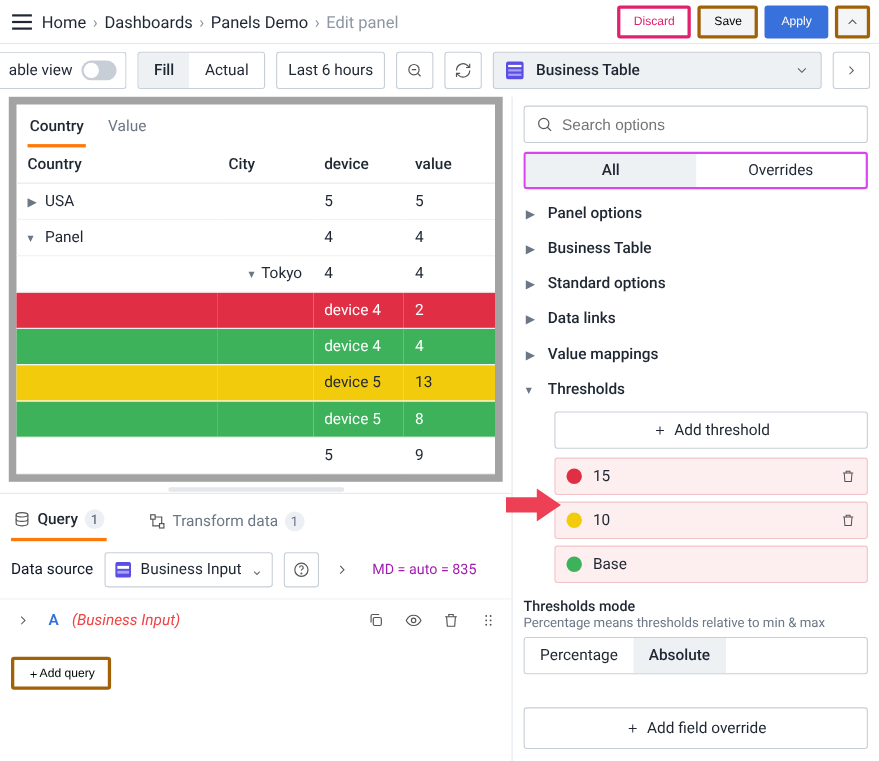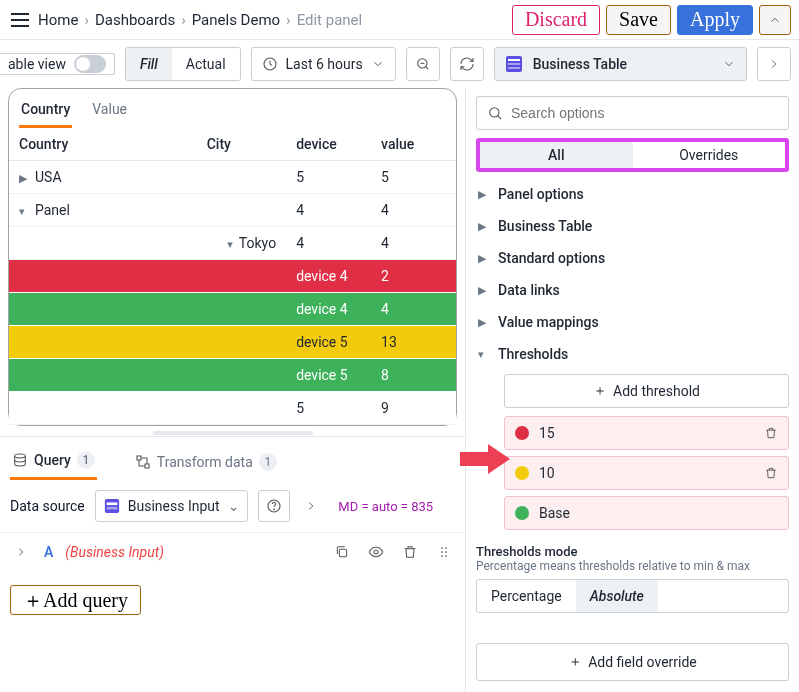--- a/index.html
+++ b/index.html
@@ -6,43 +6,43 @@
   body { font-family: -apple-system, BlinkMacSystemFont, "Segoe UI", Roboto, sans-serif; font-size: 14px; color: #1f2733; background: #fff; width: 799px; height: 692px; overflow: hidden; position: relative; }
   
   
   .header { display:flex; align-items:center; height:40px; padding:0 8px; border-bottom:1px solid #e4e7ec; gap:6px;}
   .menu-icon { width:24px; height:24px; display:flex; flex-direction:column; justify-content:center; gap:4px; cursor:pointer;}
   .menu-icon span { display:block; height:2px; background:#1f2733; width:18px; margin-left:3px;}
   .breadcrumb { display:flex; align-items:center; gap:6px; font-size:15px;}
   .breadcrumb .sep { color:#8e97a3; }
   .breadcrumb .muted { color:#8e97a3; }
   .header-spacer { flex:1; }
-  .btn { display:inline-flex; align-items:center; justify-content:center; height:30px; padding:0 12px; border-radius:3px; border:1px solid #a16207; background:#f3f5f7; cursor:pointer; font-size:20px;font-family:Liberation Serif, serif;}
+  .btn { display:inline-flex; align-items:center; justify-content:center; height:30px; padding:0 12px; border-radius:3px; border:3px solid #a16207; background:#f3f5f7; cursor:pointer; font-size:11px;}
   .btn-discard { border-color:#e0226e; color:#e0226e; background:#fff;}
   .btn-apply { background:#3871dc; border-color:#3871dc; color:#fff; font-weight:500;}
   .btn-chevron { width:32px; padding:0;}
   
   
   .toolbar { display:flex; align-items:center; height:48px; padding:0 8px; gap:10px;}
-  .toolbar .cutgroup { display:flex; align-items:center; border:1px solid #c7ced6; border-radius:3px; height:22px; padding:0 8px; gap:8px; margin-left:-8px; border-left:none; border-top-left-radius:0; border-bottom-left-radius:0;}
+  .toolbar .cutgroup { display:flex; align-items:center; border:1px solid #c7ced6; border-radius:3px; height:34px; padding:0 8px; gap:8px; margin-left:-8px; border-left:none; border-top-left-radius:0; border-bottom-left-radius:0;}
   .toggle { width:32px; height:18px; background:#c7ced6; border-radius:10px; position:relative;}
   .toggle::after { content:""; position:absolute; width:14px; height:14px; background:#fff; border-radius:50%; top:2px; left:2px;}
   .seg { display:flex; border:1px solid #c7ced6; border-radius:3px; height:34px; overflow:hidden;}
   .seg .segbtn { padding:0 14px; display:flex; align-items:center; background:#fff;}
-  .seg .segbtn.active { background:#eef1f4; font-weight:500;font-style:italic;}
-  .timerange { display:flex; align-items:center; gap:8px; border:1px solid #c7ced6; border-radius:3px; height:34px; padding:0 10px;}
+  .seg .segbtn.active { background:#eef1f4; font-weight:500;}
+  .timerange { display:flex; align-items:center; gap:8px; border:1px solid #c7ced6; border-radius:3px; height:34px; padding:0 10px;flex-direction:column;}
   .iconbtn { width:34px; height:34px; display:flex; align-items:center; justify-content:center; border:1px solid #c7ced6; border-radius:3px; background:#fff; cursor:pointer;}
   .vizpicker { flex:1; display:flex; align-items:center; gap:10px;}
   .vizbtn { flex:1; display:flex; align-items:center; gap:10px; height:34px; background:#eef1f4; border:1px solid #c7ced6; border-radius:3px; padding:0 10px; font-weight:500;}
   
   
   .cols { display:flex; height:calc(692px - 40px - 48px);}
   .leftcol { width:465px; display:flex; flex-direction:column; position:relative;}
   .rightcol { flex:1; border-left:1px solid #e4e7ec; display:flex; flex-direction:column; padding:8px 10px 0 10px; overflow:hidden;}
-  .leftcol .panelbox { margin:0 8px; border:1px solid #a3a3a3; border-radius:13px;}
+  .leftcol .panelbox { margin:0 8px; border:7px solid #a3a3a3; border-radius:0;}
   
   .tabs { display:flex; gap:18px; padding:8px 10px 0 10px;}
   .tabs .tab { padding:4px 2px 8px 2px; color:#6b7785; cursor:pointer;}
   .tabs .tab.active { color:#1f2733; border-bottom:3px solid #ff780a; font-weight:500;}
   
   table.data { width:100%; border-collapse:collapse; font-size:14px;}
   table.data th { text-align:left; padding:8px 10px; font-weight:500; border-bottom:1px solid #e4e7ec;}
   table.data td { padding:8px 10px; border-bottom:1px solid #f0f2f5;}
   .expand-caret { display:inline-block; width:10px; margin-right:6px; color:#6b7785; font-size:11px;}
   tr.row-red td { background:#e02f44; color:#fff; border-bottom:1px solid #fff;}
@@ -70,21 +70,21 @@
   .queryrow .dsname { color:#ef4444; font-style:italic; }
   .queryrow .spacer { flex:1;}
   .rowicon { width:22px; height:22px; color:#6b7785; display:flex; align-items:center; justify-content:center; cursor:pointer;}
   
   .addquery { margin:14px 10px; }
   .addquery .btn { background:#fff;}
   
   
   .searchwrap { display:flex; align-items:center; gap:8px; border:1px solid #c7ced6; border-radius:3px; height:34px; padding:0 10px; color:#8e97a3;}
   .searchwrap input { border:none; outline:none; flex:1; font-size:14px; color:#1f2733; background:transparent;}
-  .segfull { display:flex; border:4px solid #d946ef; border-radius:3px; height:34px; margin-top:8px;}
+  .segfull { display:flex; border:2px solid #d946ef; border-radius:3px; height:34px; margin-top:8px;}
   .segfull .half { flex:1; display:flex; align-items:center; justify-content:center; cursor:pointer;}
   .segfull .half.active { background:#eef1f4; font-weight:500;}
   
   .accordion { margin-top:6px; display:flex; flex-direction:column;}
   .accitem { display:flex; align-items:center; gap:8px; padding:8px 2px; cursor:pointer; font-weight:500;}
   .accitem .caret { width:12px; color:#6b7785; font-size:11px;}
   
   .addth { display:flex; align-items:center; justify-content:center; gap:6px; height:34px; border:1px solid #c7ced6; border-radius:3px; background:#fff; margin:4px 0 8px 28px; cursor:pointer;}
   
   .thitem { display:flex; align-items:center; gap:10px; height:34px; border:1px solid #f2c3c9; background:#fdeeef; border-radius:3px; padding:0 10px; margin:0 0 6px 28px;}

